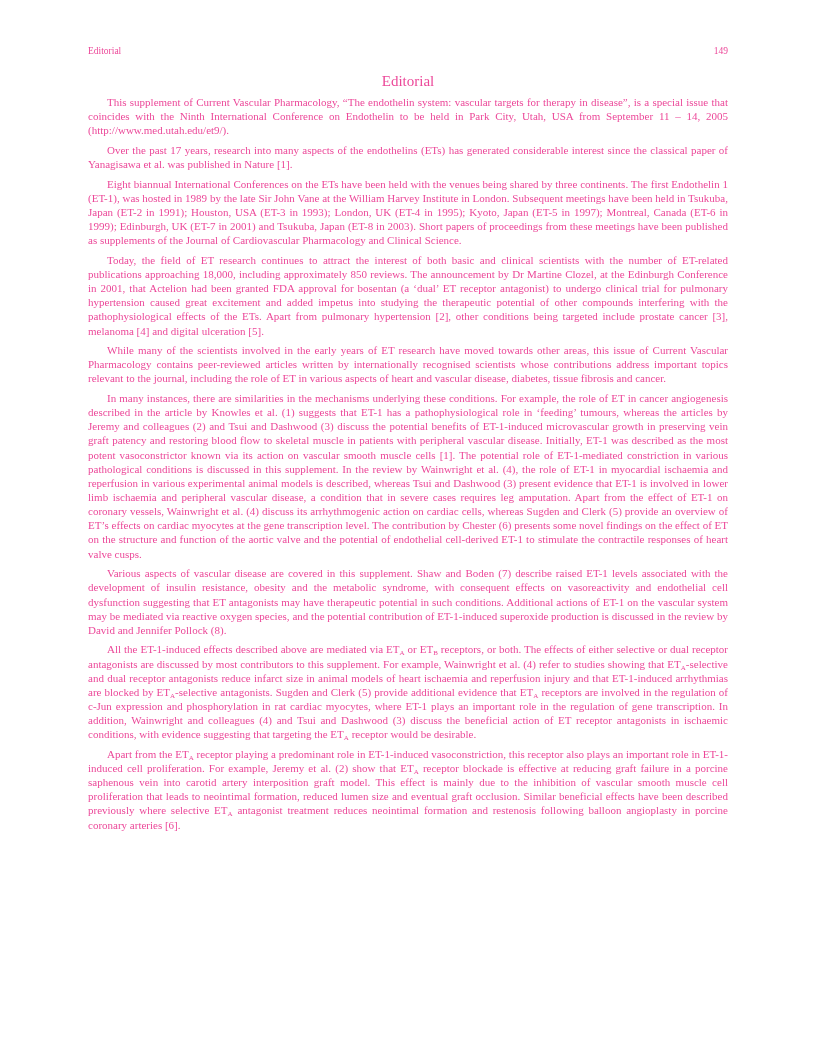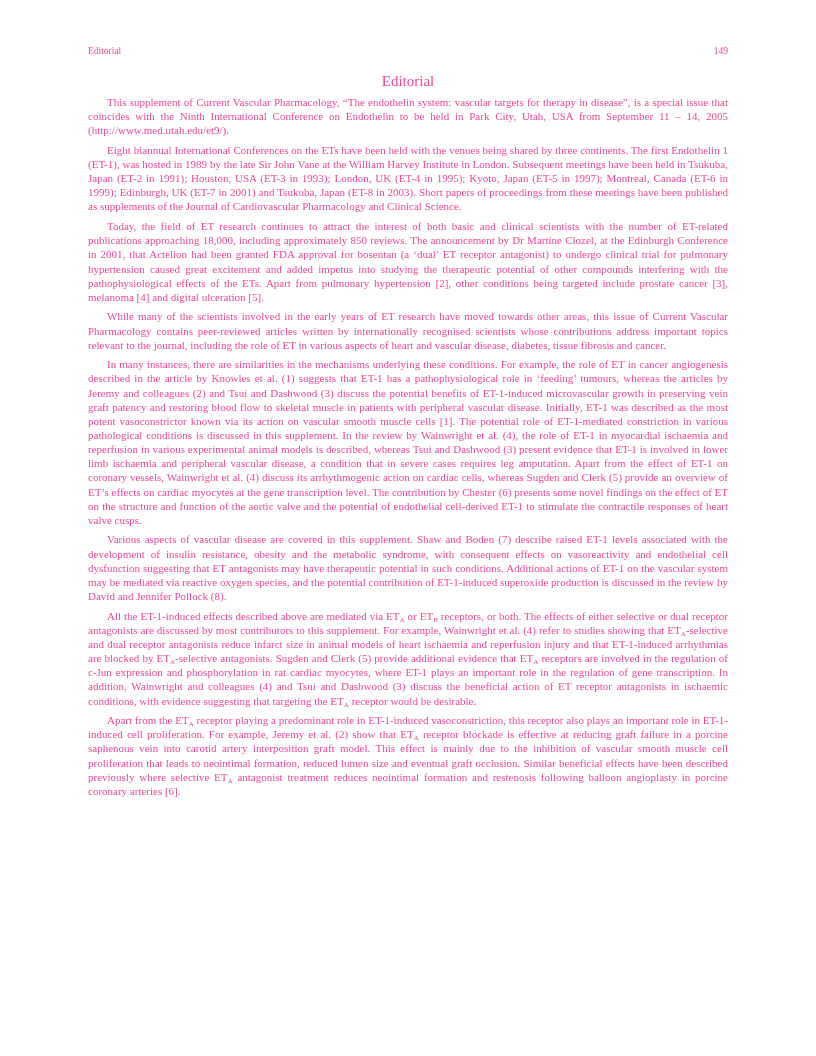--- a/index.html
+++ b/index.html
@@ -26,20 +26,21 @@
 <body>
 
 <div class="page">
   <div class="running-head">
     <span>Editorial</span>
     <span>149</span>
   </div>
   <h1 class="title">Editorial</h1>
   <div id="body-text">
       <p class="para"><span>This supplement of Current Vascular Pharmacology, “The endothelin system: vascular targets for therapy in disease”, is a special issue that coincides with the Ninth International Conference on Endothelin to be held in Park City, Utah, USA from September 11 – 14, 2005 (http://www.med.utah.edu/et9/).</span></p>
+      <p class="para"><span>Over the past 17 years, research into many aspects of the endothelins (ETs) has generated considerable interest since the classical paper of Yanagisawa et al. was published in Nature [1].</span></p>
       <p class="para"><span>Eight biannual International Conferences on the ETs have been held with the venues being shared by three continents. The first Endothelin 1 (ET-1), was hosted in 1989 by the late Sir John Vane at the William Harvey Institute in London. Subsequent meetings have been held in Tsukuba, Japan (ET-2 in 1991); Houston, USA (ET-3 in 1993); London, UK (ET-4 in 1995); Kyoto, Japan (ET-5 in 1997); Montreal, Canada (ET-6 in 1999); Edinburgh, UK (ET-7 in 2001) and Tsukuba, Japan (ET-8 in 2003). Short papers of proceedings from these meetings have been published as supplements of the Journal of Cardiovascular Pharmacology and Clinical Science.</span></p>
       <p class="para"><span>Today, the field of ET research continues to attract the interest of both basic and clinical scientists with the number of ET-related publications approaching 18,000, including approximately 850 reviews. The announcement by Dr Martine Clozel, at the Edinburgh Conference in 2001, that Actelion had been granted FDA approval for bosentan (a ‘dual’ ET receptor antagonist) to undergo clinical trial for pulmonary hypertension caused great excitement and added impetus into studying the therapeutic potential of other compounds interfering with the pathophysiological effects of the ETs. Apart from pulmonary hypertension [2], other conditions being targeted include prostate cancer [3], melanoma [4] and digital ulceration [5].</span></p>
       <p class="para"><span>While many of the scientists involved in the early years of ET research have moved towards other areas, this issue of Current Vascular Pharmacology contains peer-reviewed articles written by internationally recognised scientists whose contributions address important topics relevant to the journal, including the role of ET in various aspects of heart and vascular disease, diabetes, tissue fibrosis and cancer.</span></p>
       <p class="para"><span>In many instances, there are similarities in the mechanisms underlying these conditions. For example, the role of ET in cancer angiogenesis described in the article by Knowles et al. (1) suggests that ET-1 has a pathophysiological role in ‘feeding’ tumours, whereas the articles by Jeremy and colleagues (2) and Tsui and Dashwood (3) discuss the potential benefits of ET-1-induced microvascular growth in preserving vein graft patency and restoring blood flow to skeletal muscle in patients with peripheral vascular disease. Initially, ET-1 was described as the most potent vasoconstrictor known via its action on vascular smooth muscle cells [1]. The potential role of ET-1-mediated constriction in various pathological conditions is discussed in this supplement. In the review by Wainwright et al. (4), the role of ET-1 in myocardial ischaemia and reperfusion in various experimental animal models is described, whereas Tsui and Dashwood (3) present evidence that ET-1 is involved in lower limb ischaemia and peripheral vascular disease, a condition that in severe cases requires leg amputation. Apart from the effect of ET-1 on coronary vessels, Wainwright et al. (4) discuss its arrhythmogenic action on cardiac cells, whereas Sugden and Clerk (5) provide an overview of ET’s effects on cardiac myocytes at the gene transcription level. The contribution by Chester (6) presents some novel findings on the effect of ET on the structure and function of the aortic valve and the potential of endothelial cell-derived ET-1 to stimulate the contractile responses of heart valve cusps.</span></p>
       <p class="para"><span>Various aspects of vascular disease are covered in this supplement. Shaw and Boden (7) describe raised ET-1 levels associated with the development of insulin resistance, obesity and the metabolic syndrome, with consequent effects on vasoreactivity and endothelial cell dysfunction suggesting that ET antagonists may have therapeutic potential in such conditions. Additional actions of ET-1 on the vascular system may be mediated via reactive oxygen species, and the potential contribution of ET-1-induced superoxide production is discussed in the review by David and Jennifer Pollock (8).</span></p>
       <p class="para"><span>All the ET-1-induced effects described above are mediated via ET</span><sub>A</sub><span> or ET</span><sub>B</sub><span> receptors, or both. The effects of either selective or dual receptor antagonists are discussed by most contributors to this supplement. For example, Wainwright et al. (4) refer to studies showing that ET</span><sub>A</sub><span>-selective and dual receptor antagonists reduce infarct size in animal models of heart ischaemia and reperfusion injury and that ET-1-induced arrhythmias are blocked by ET</span><sub>A</sub><span>-selective antagonists. Sugden and Clerk (5) provide additional evidence that ET</span><sub>A</sub><span> receptors are involved in the regulation of c-Jun expression and phosphorylation in rat cardiac myocytes, where ET-1 plays an important role in the regulation of gene transcription. In addition, Wainwright and colleagues (4) and Tsui and Dashwood (3) discuss the beneficial action of ET receptor antagonists in ischaemic conditions, with evidence suggesting that targeting the ET</span><sub>A</sub><span> receptor would be desirable.</span></p>
       <p class="para"><span>Apart from the ET</span><sub>A</sub><span> receptor playing a predominant role in ET-1-induced vasoconstriction, this receptor also plays an important role in ET-1-induced cell proliferation. For example, Jeremy et al. (2) show that ET</span><sub>A</sub><span> receptor blockade is effective at reducing graft failure in a porcine saphenous vein into carotid artery interposition graft model. This effect is mainly due to the inhibition of vascular smooth muscle cell proliferation that leads to neointimal formation, reduced lumen size and eventual graft occlusion. Similar beneficial effects have been described previously where selective ET</span><sub>A</sub><span> antagonist treatment reduces neointimal formation and restenosis following balloon angioplasty in porcine coronary arteries [6].</span></p>
     </div>
 </div>
 

